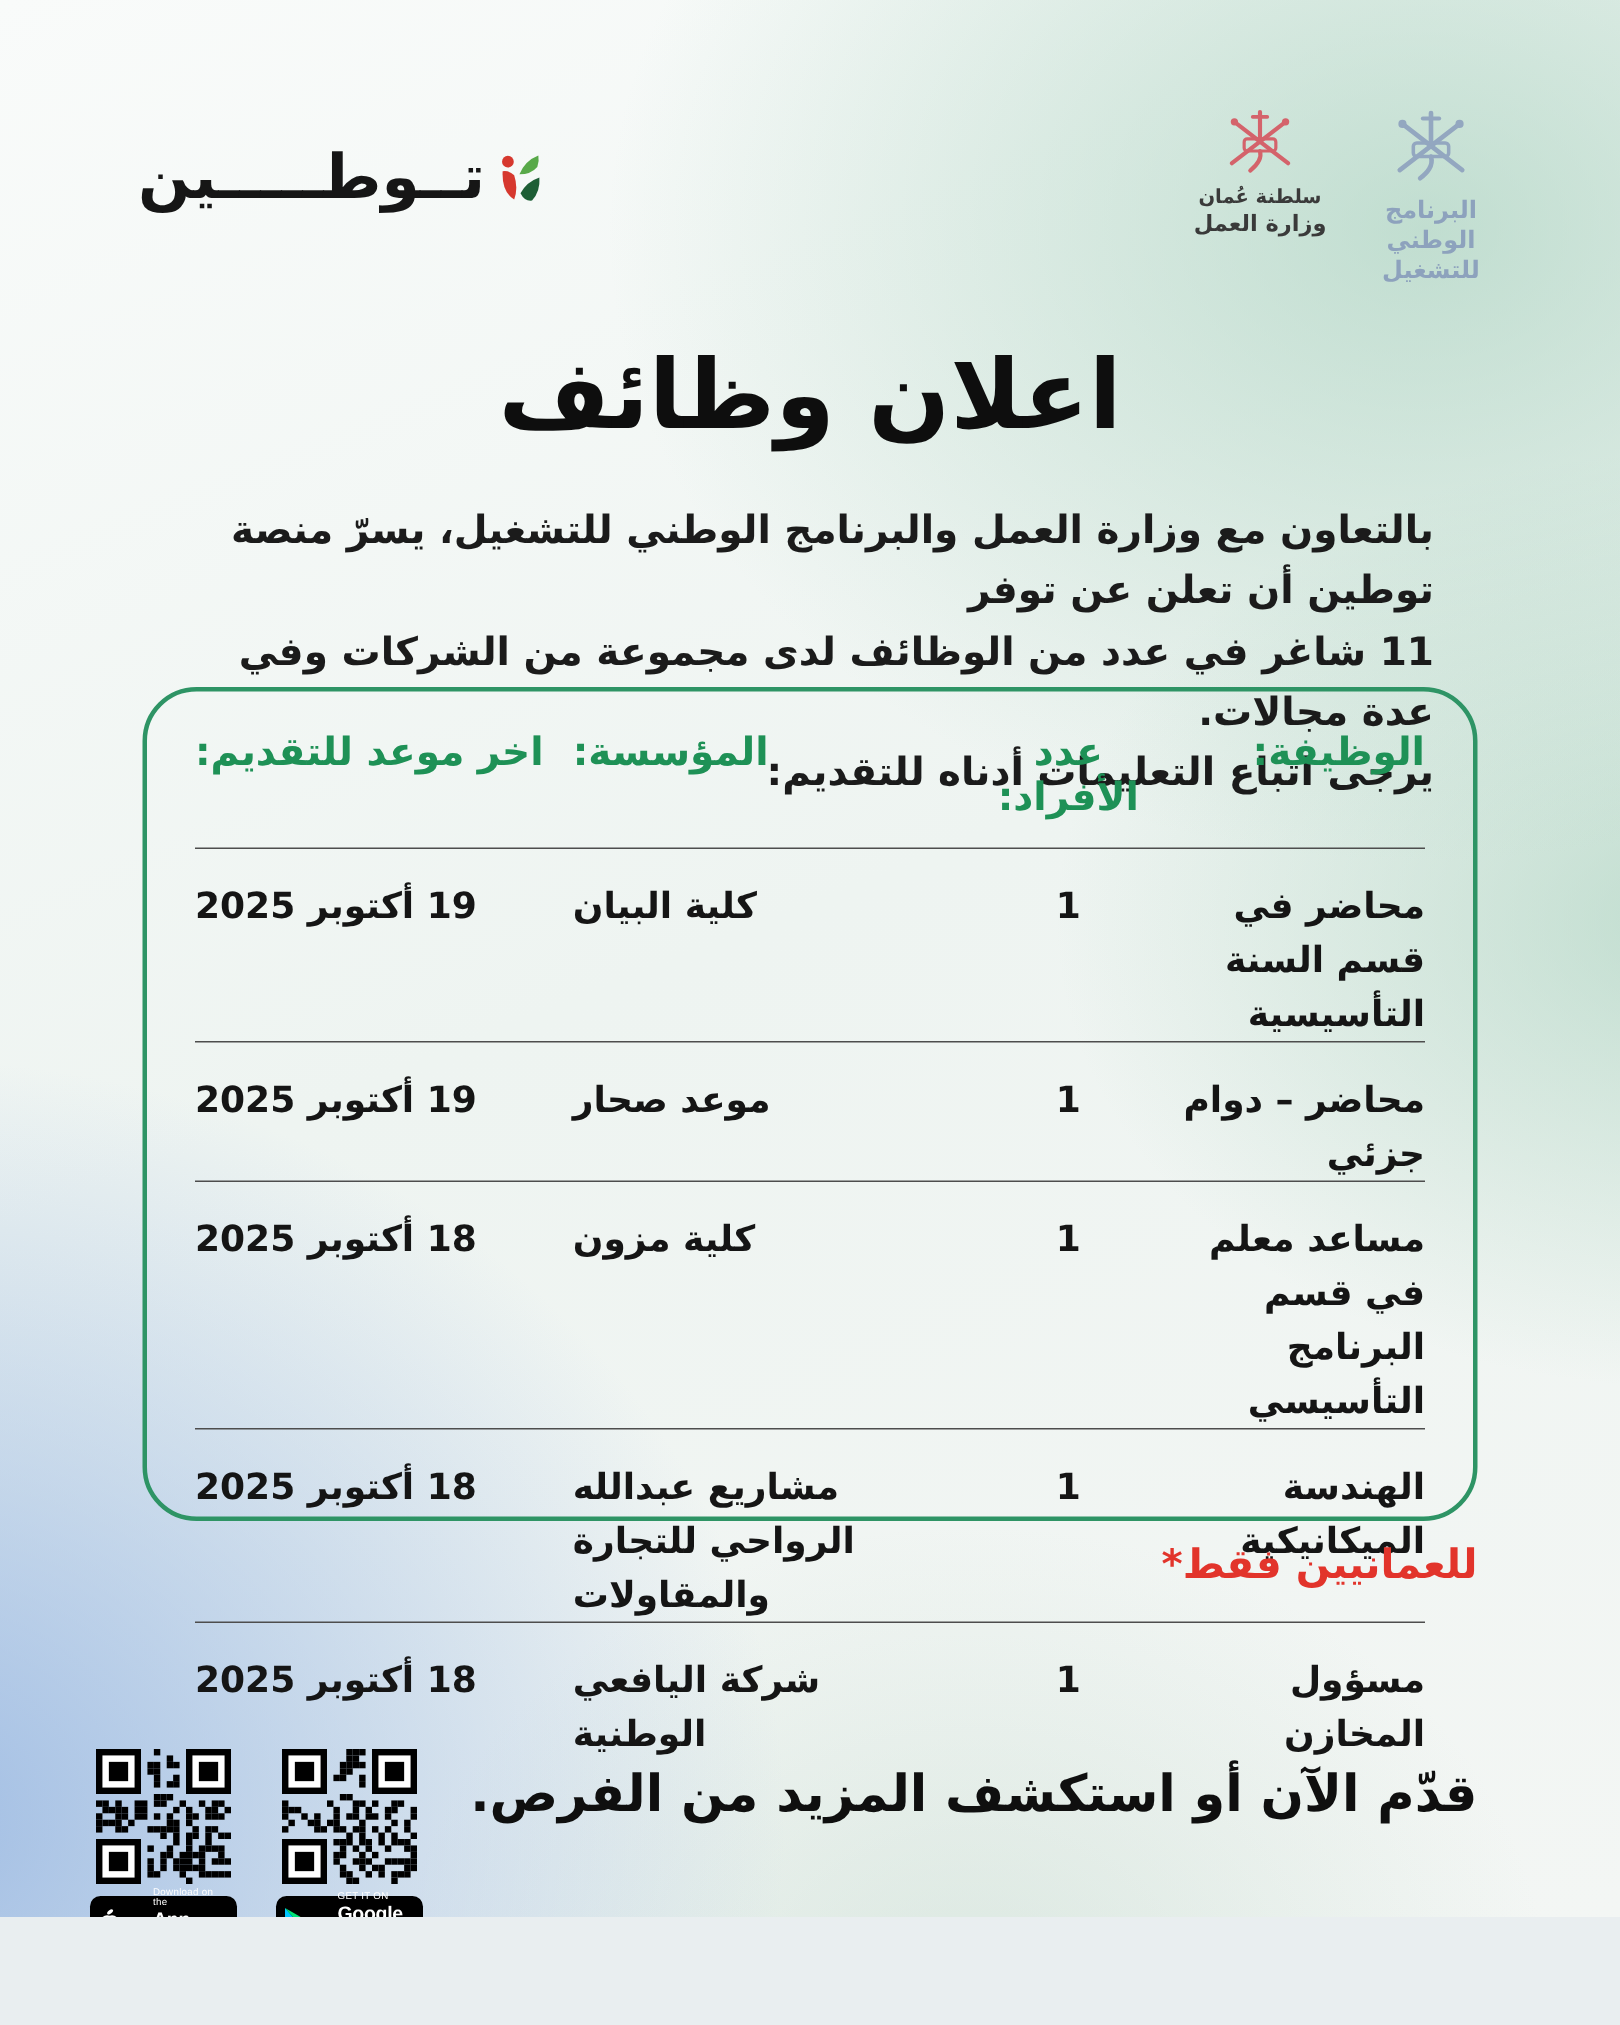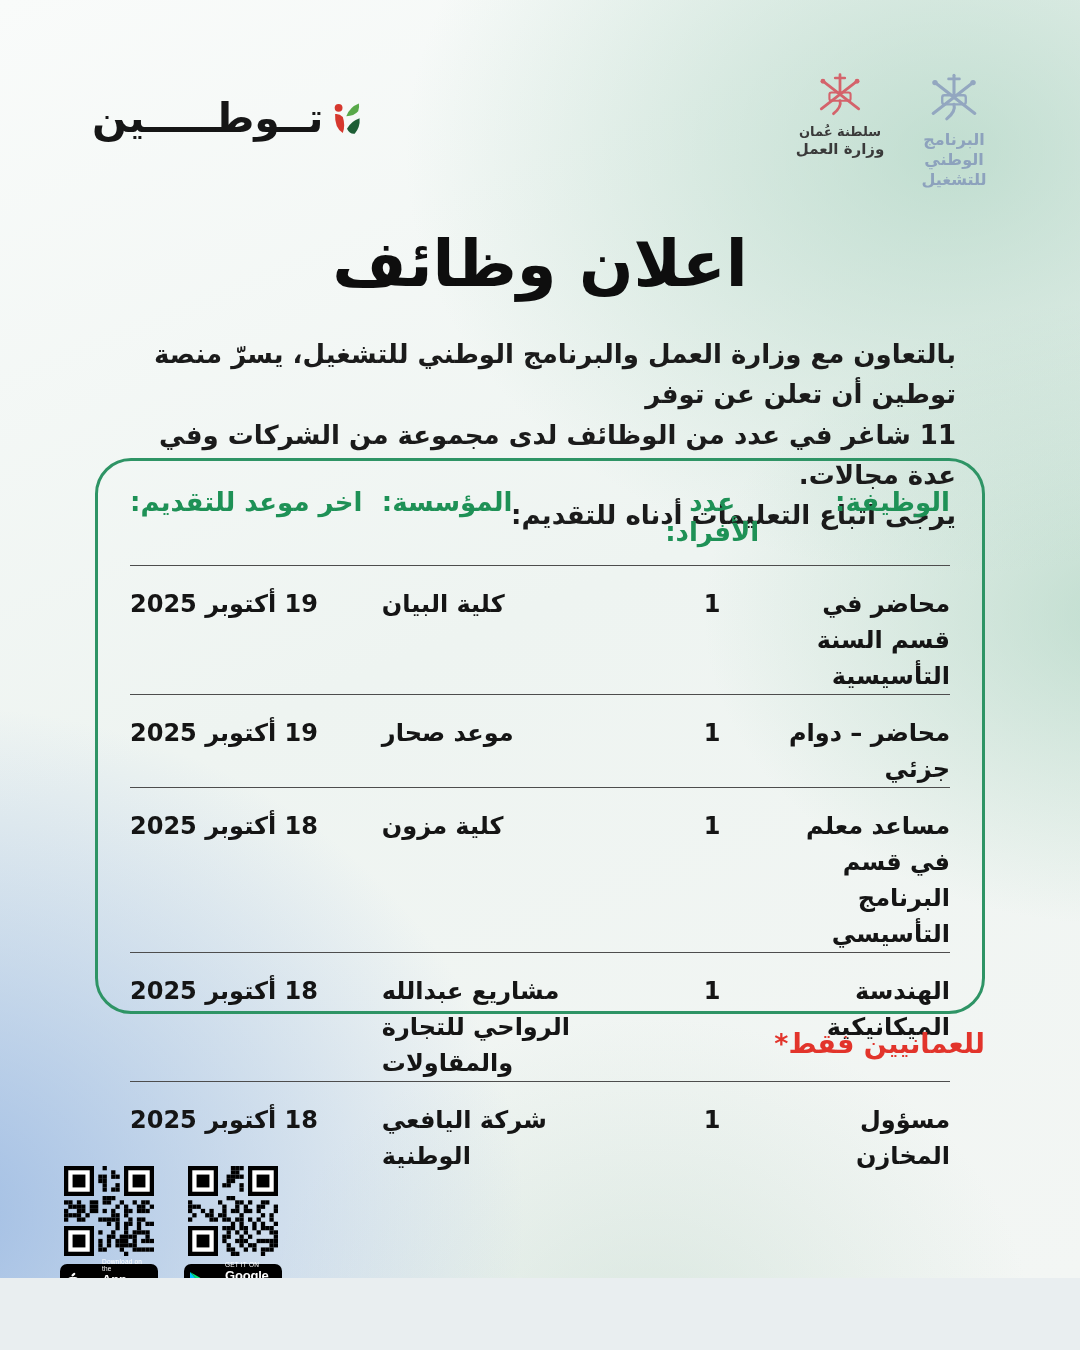--- a/index.html
+++ b/index.html
@@ -166,20 +166,21 @@
       <div class="c-job">مسؤول المخازن</div>
       <div class="c-count">1</div>
       <div class="c-org">شركة اليافعي الوطنية</div>
       <div class="c-deadline">18 أكتوبر 2025</div>
     </div>
   </div>
 
   <div class="note">للعمانيين فقط*</div>
 
   <div class="cta">
+    <div class="l1">قدّم الآن أو استكشف المزيد من الفرص.</div>
   </div>
 
   <div class="stores">
     <div class="store-block">
       <svg class="qr-svg" viewBox="0 0 84 84">
           <rect x="36" y="0" width="4" height="4" fill="#000"></rect>
           <rect x="44" y="4" width="4" height="4" fill="#000"></rect>
           <rect x="32" y="8" width="4" height="4" fill="#000"></rect>
           <rect x="36" y="8" width="4" height="4" fill="#000"></rect>
           <rect x="44" y="8" width="4" height="4" fill="#000"></rect>

